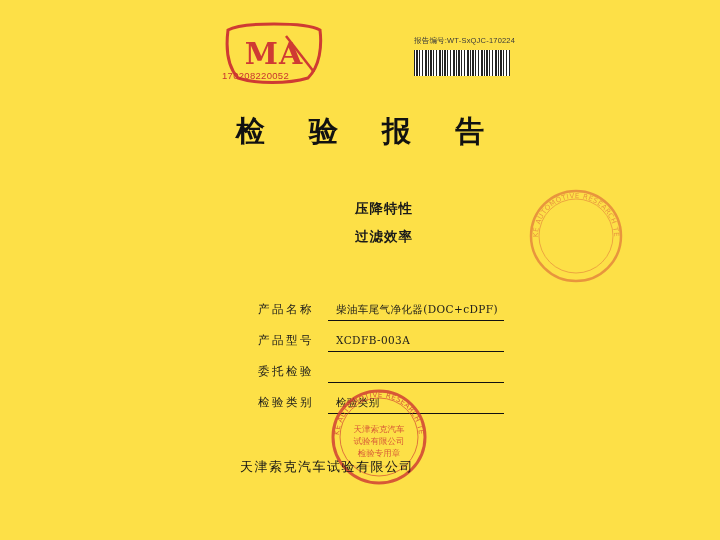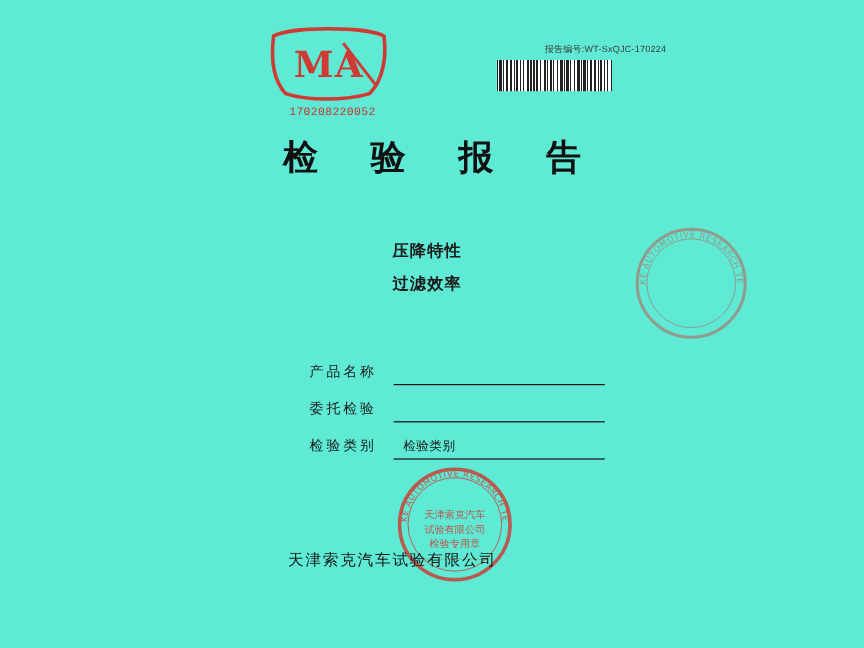--- a/index.html
+++ b/index.html
@@ -12,57 +12,55 @@
     height: 540px;
     overflow: hidden;
     font-family: "Liberation Serif", serif;
     color: #1a1a1a;
   }
 
   .page {
     position: relative;
     width: 720px;
     height: 540px;
-    background: #5eead4;
+    background: #fde047;
   }
 
   
   .ma-stamp {
     position: absolute;
     left: 222px;
     top: 20px;
     width: 104px;
     height: 66px;
   }
   .ma-stamp svg { display: block; }
 
   .ma-number {
     position: absolute;
     left: 222px;
-    top: 88px;
+    top: 70px;
     width: 120px;
-    font-family: Liberation Mono, monospace;
+    font-family: Liberation Sans, sans-serif;
     font-size: 9.5px;
     letter-spacing: 0.3px;
     color: #c8342f;
     white-space: nowrap;
-    margin-left: 19px;
   }
 
   
   .report-no {
     position: absolute;
     left: 414px;
     top: 36px;
     font-family: "Liberation Sans", sans-serif;
     font-size: 7.5px;
     color: #3a3a3a;
     letter-spacing: 0.2px;
     white-space: nowrap;
-    margin-left: 40px;
   }
   .barcode {
     position: absolute;
     left: 414px;
     top: 50px;
     width: 96px;
     height: 26px;
     background:
       repeating-linear-gradient(to right,
         #222 0px, #222 1px, #fff 1px, #fff 2px,
@@ -83,21 +81,21 @@
     font-size: 29px;
     font-weight: bold;
     letter-spacing: 17px;
     text-indent: 17px;
     color: #111;
   }
 
   
   .subject {
     position: absolute;
-    left: 327px;
+    left: 355px;
     font-family: "DejaVu Serif", "Liberation Serif", serif;
     font-size: 13.5px;
     font-weight: bold;
     letter-spacing: 1px;
     color: #1a1a1a;
   }
   .subject-1 { top: 200px; }
   .subject-2 { top: 228px; }
 
   
@@ -223,23 +221,29 @@
       <text class="seal-text">
         <textPath href="#edgeArc" startOffset="50%" text-anchor="middle">TIANJIN SOKE AUTOMOTIVE RESEARCH TEST CO.,LTD</textPath>
       </text>
     </svg>
   </div>
 
   <div class="fields">
 
     <div class="field-row">
       <span class="field-label">产品名称</span>
-      <span class="field-rule"></span>
-    </div>
-
+      <span class="field-value">柴油车尾气净化器(DOC+cDPF)</span>
+      <span class="field-rule"></span>
+    </div>
+
+    <div class="field-row">
+      <span class="field-label">产品型号</span>
+      <span class="field-value">XCDFB-003A</span>
+      <span class="field-rule"></span>
+    </div>
 
     <div class="field-row">
       <span class="field-label">委托检验</span>
       <span class="field-rule"></span>
     </div>
 
     <div class="field-row">
       <span class="field-label">检验类别</span>
       <span class="field-value">检验类别</span>
       <span class="field-rule"></span>

